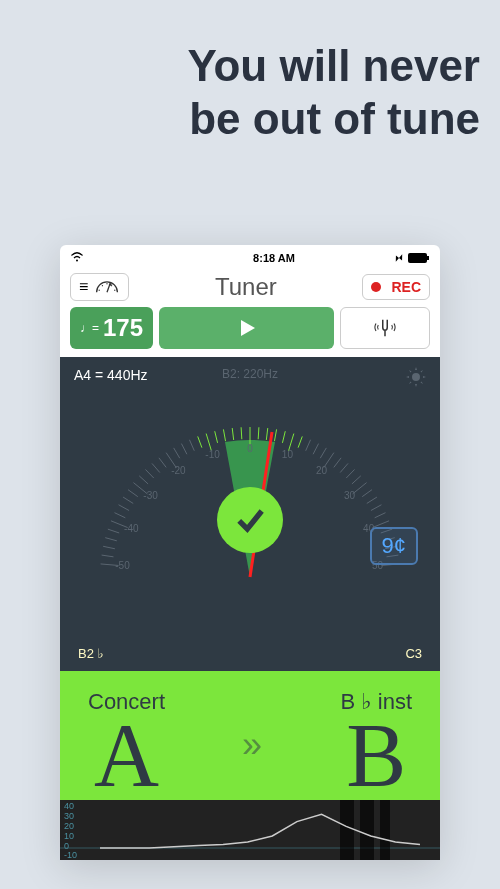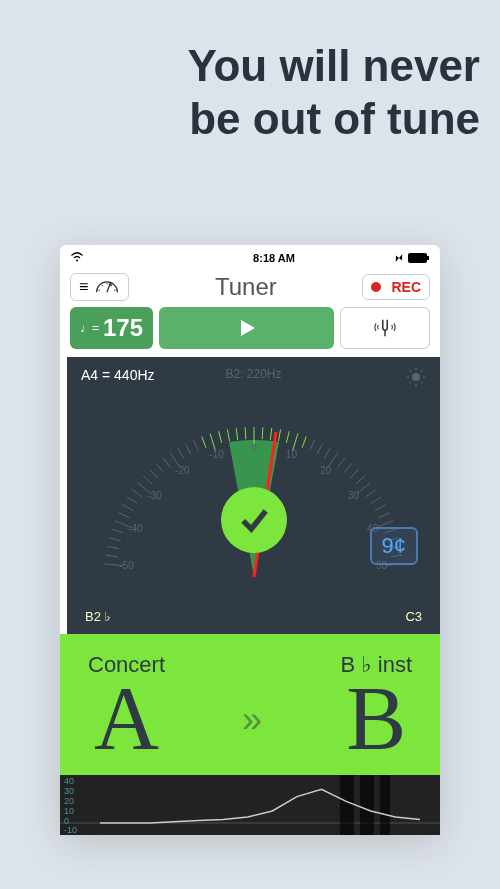--- a/index.html
+++ b/index.html
@@ -105,23 +105,22 @@
   .fork-btn {
     background: #fff;
     border:1px solid #ccc;
     width: 90px;
     color:#333;
   }
   .fork-btn svg { width:30px; height:24px; }
   .gauge {
     background: #2f3a44;
     position: relative;
-    height: 277px;
+    height: 314px;
     overflow: hidden;
-    margin-left: 7px;
   }
   .gauge-top {
     display:flex;
     justify-content:space-between;
     align-items:flex-start;
     padding: 10px 14px 0;
     color:#fff;
     font-size:14px;
   }
   .gauge-center-freq {
@@ -172,21 +171,21 @@
     bottom:10px;
     left:18px;
     right:18px;
     display:flex;
     justify-content:space-between;
     color:#fef9c3;
     font-size:13px;
   }
   .note-panel {
     background:#7CE63C;
-    padding:18px 28px 16px;
+    padding:18px 28px 4px;
     display:flex;
     justify-content:space-between;
     align-items:flex-end;
     color:#2f3a44;
     position:relative;
   }
   .note-col { text-align:center; }
   .note-label { font-size:22px; font-weight:400; }
   .note-big { font-size:90px; line-height:0.9; font-weight:400; font-family:Georgia,serif; }
   .arrows {

